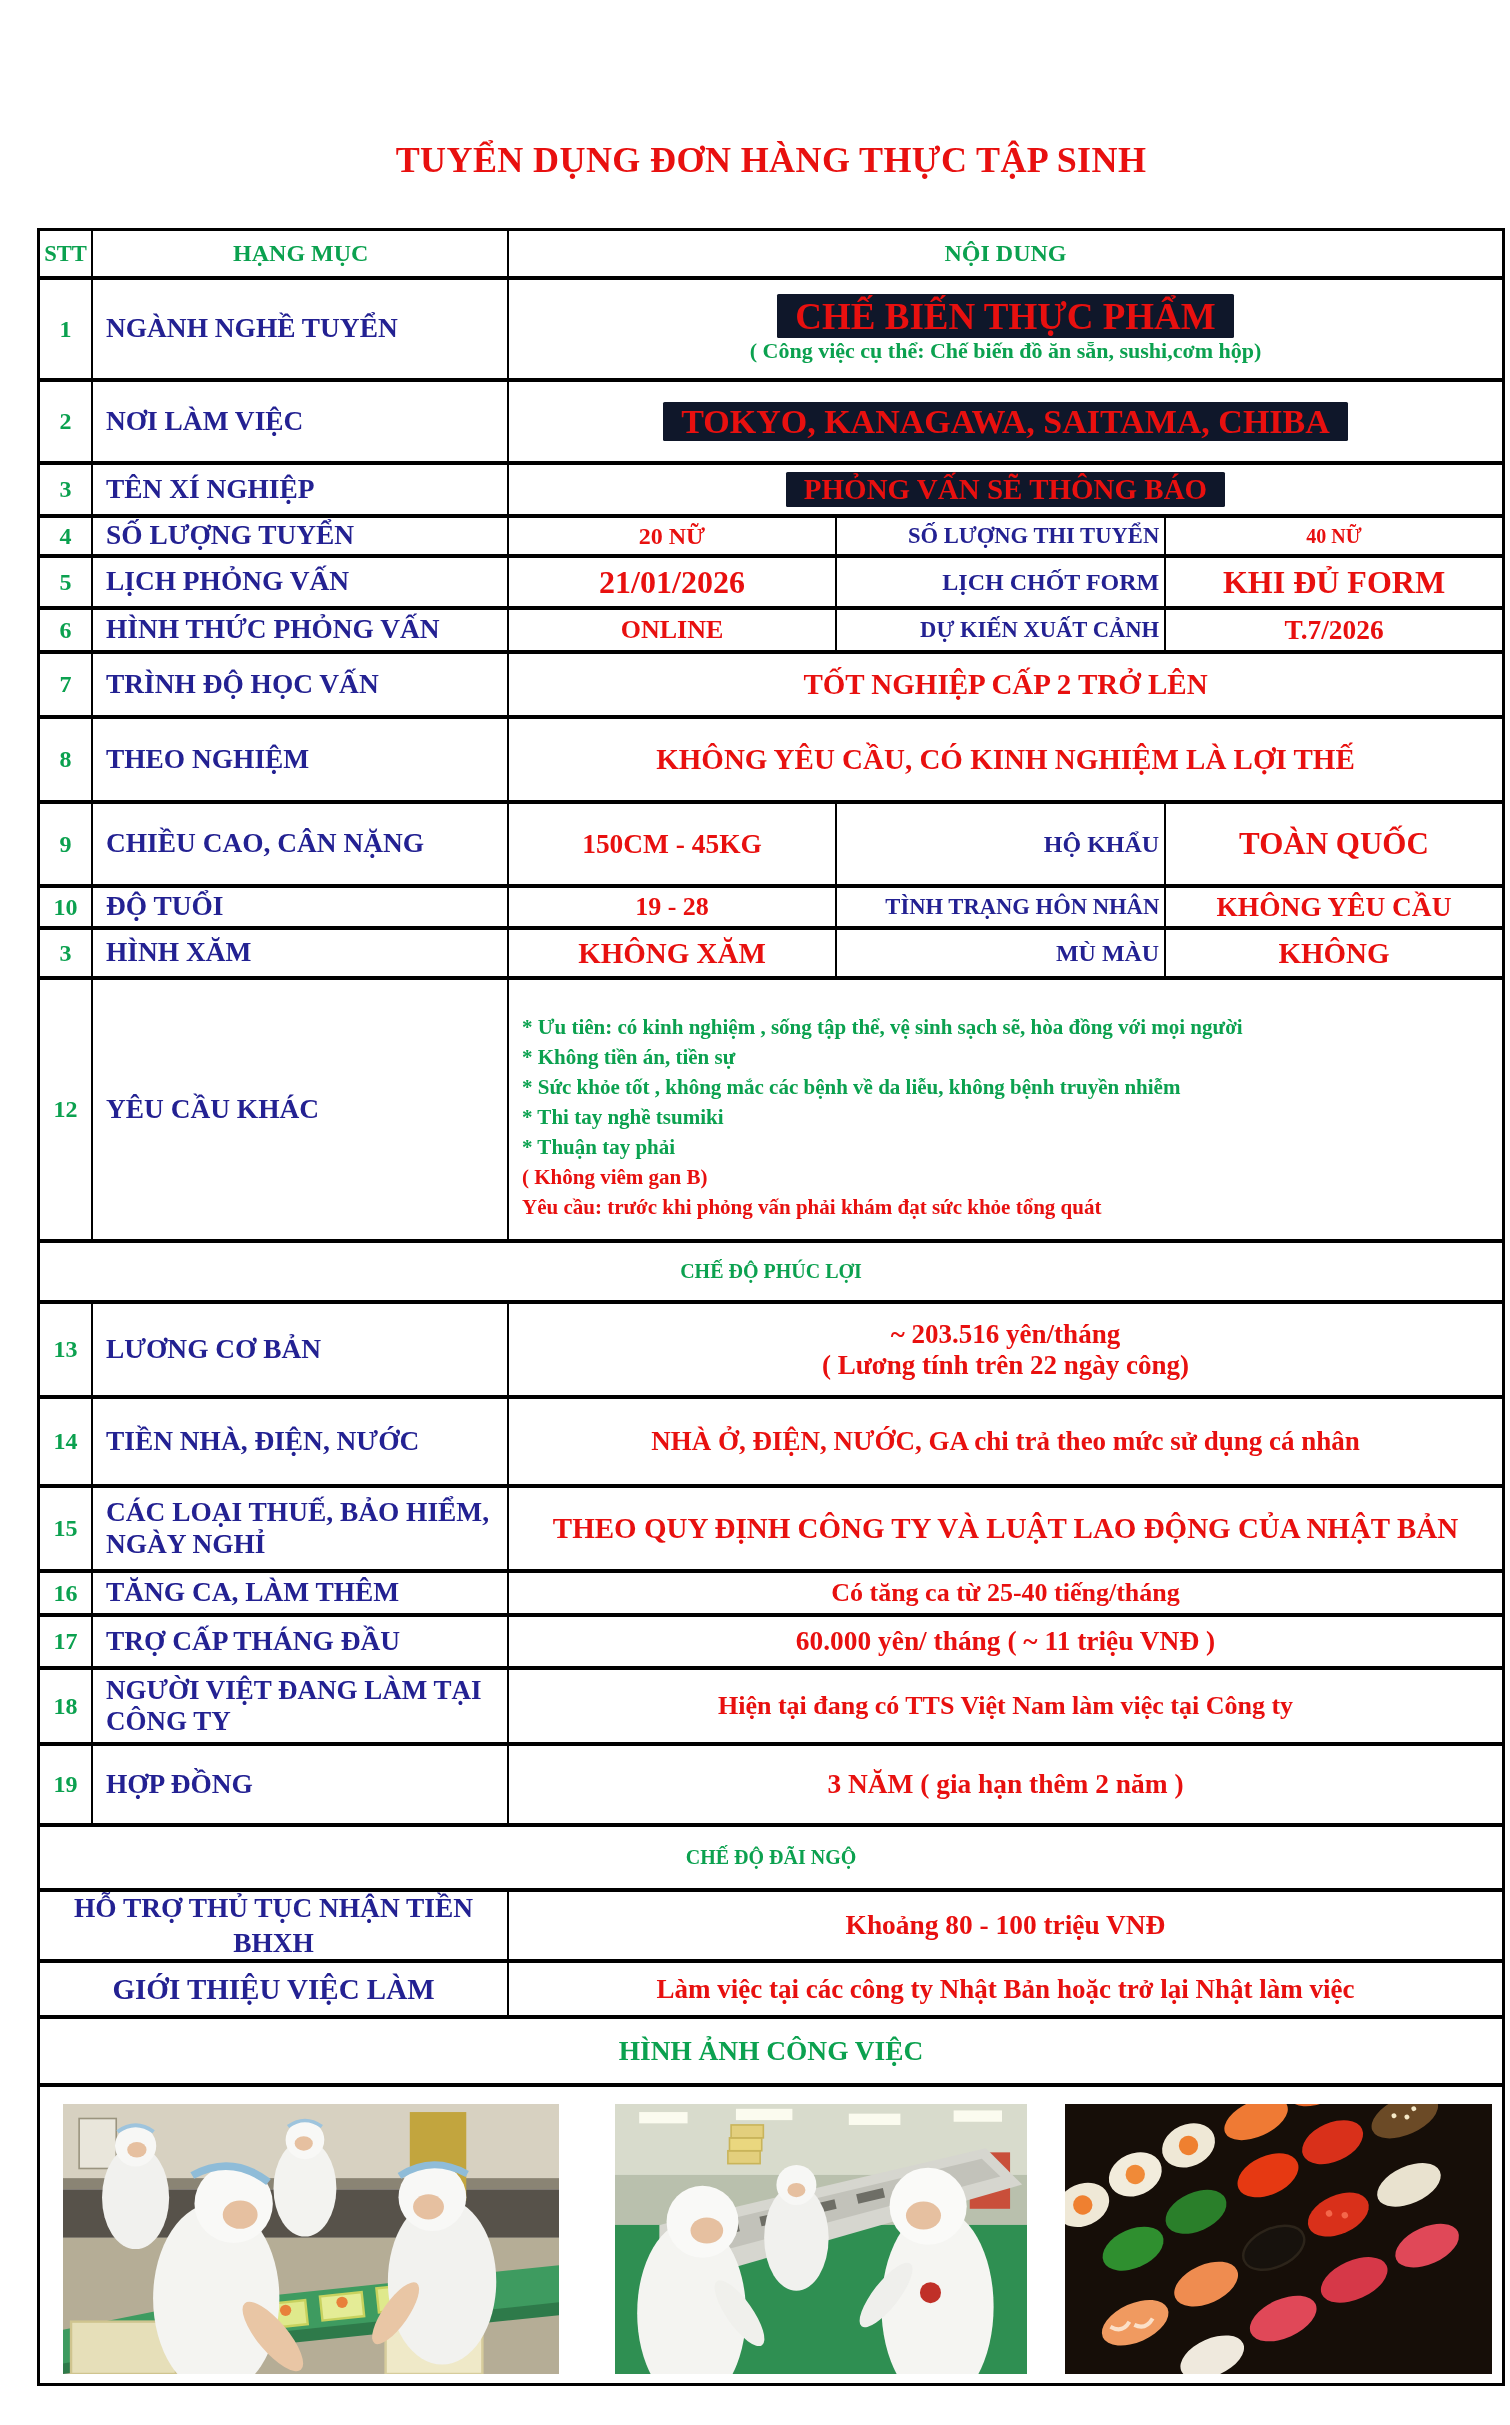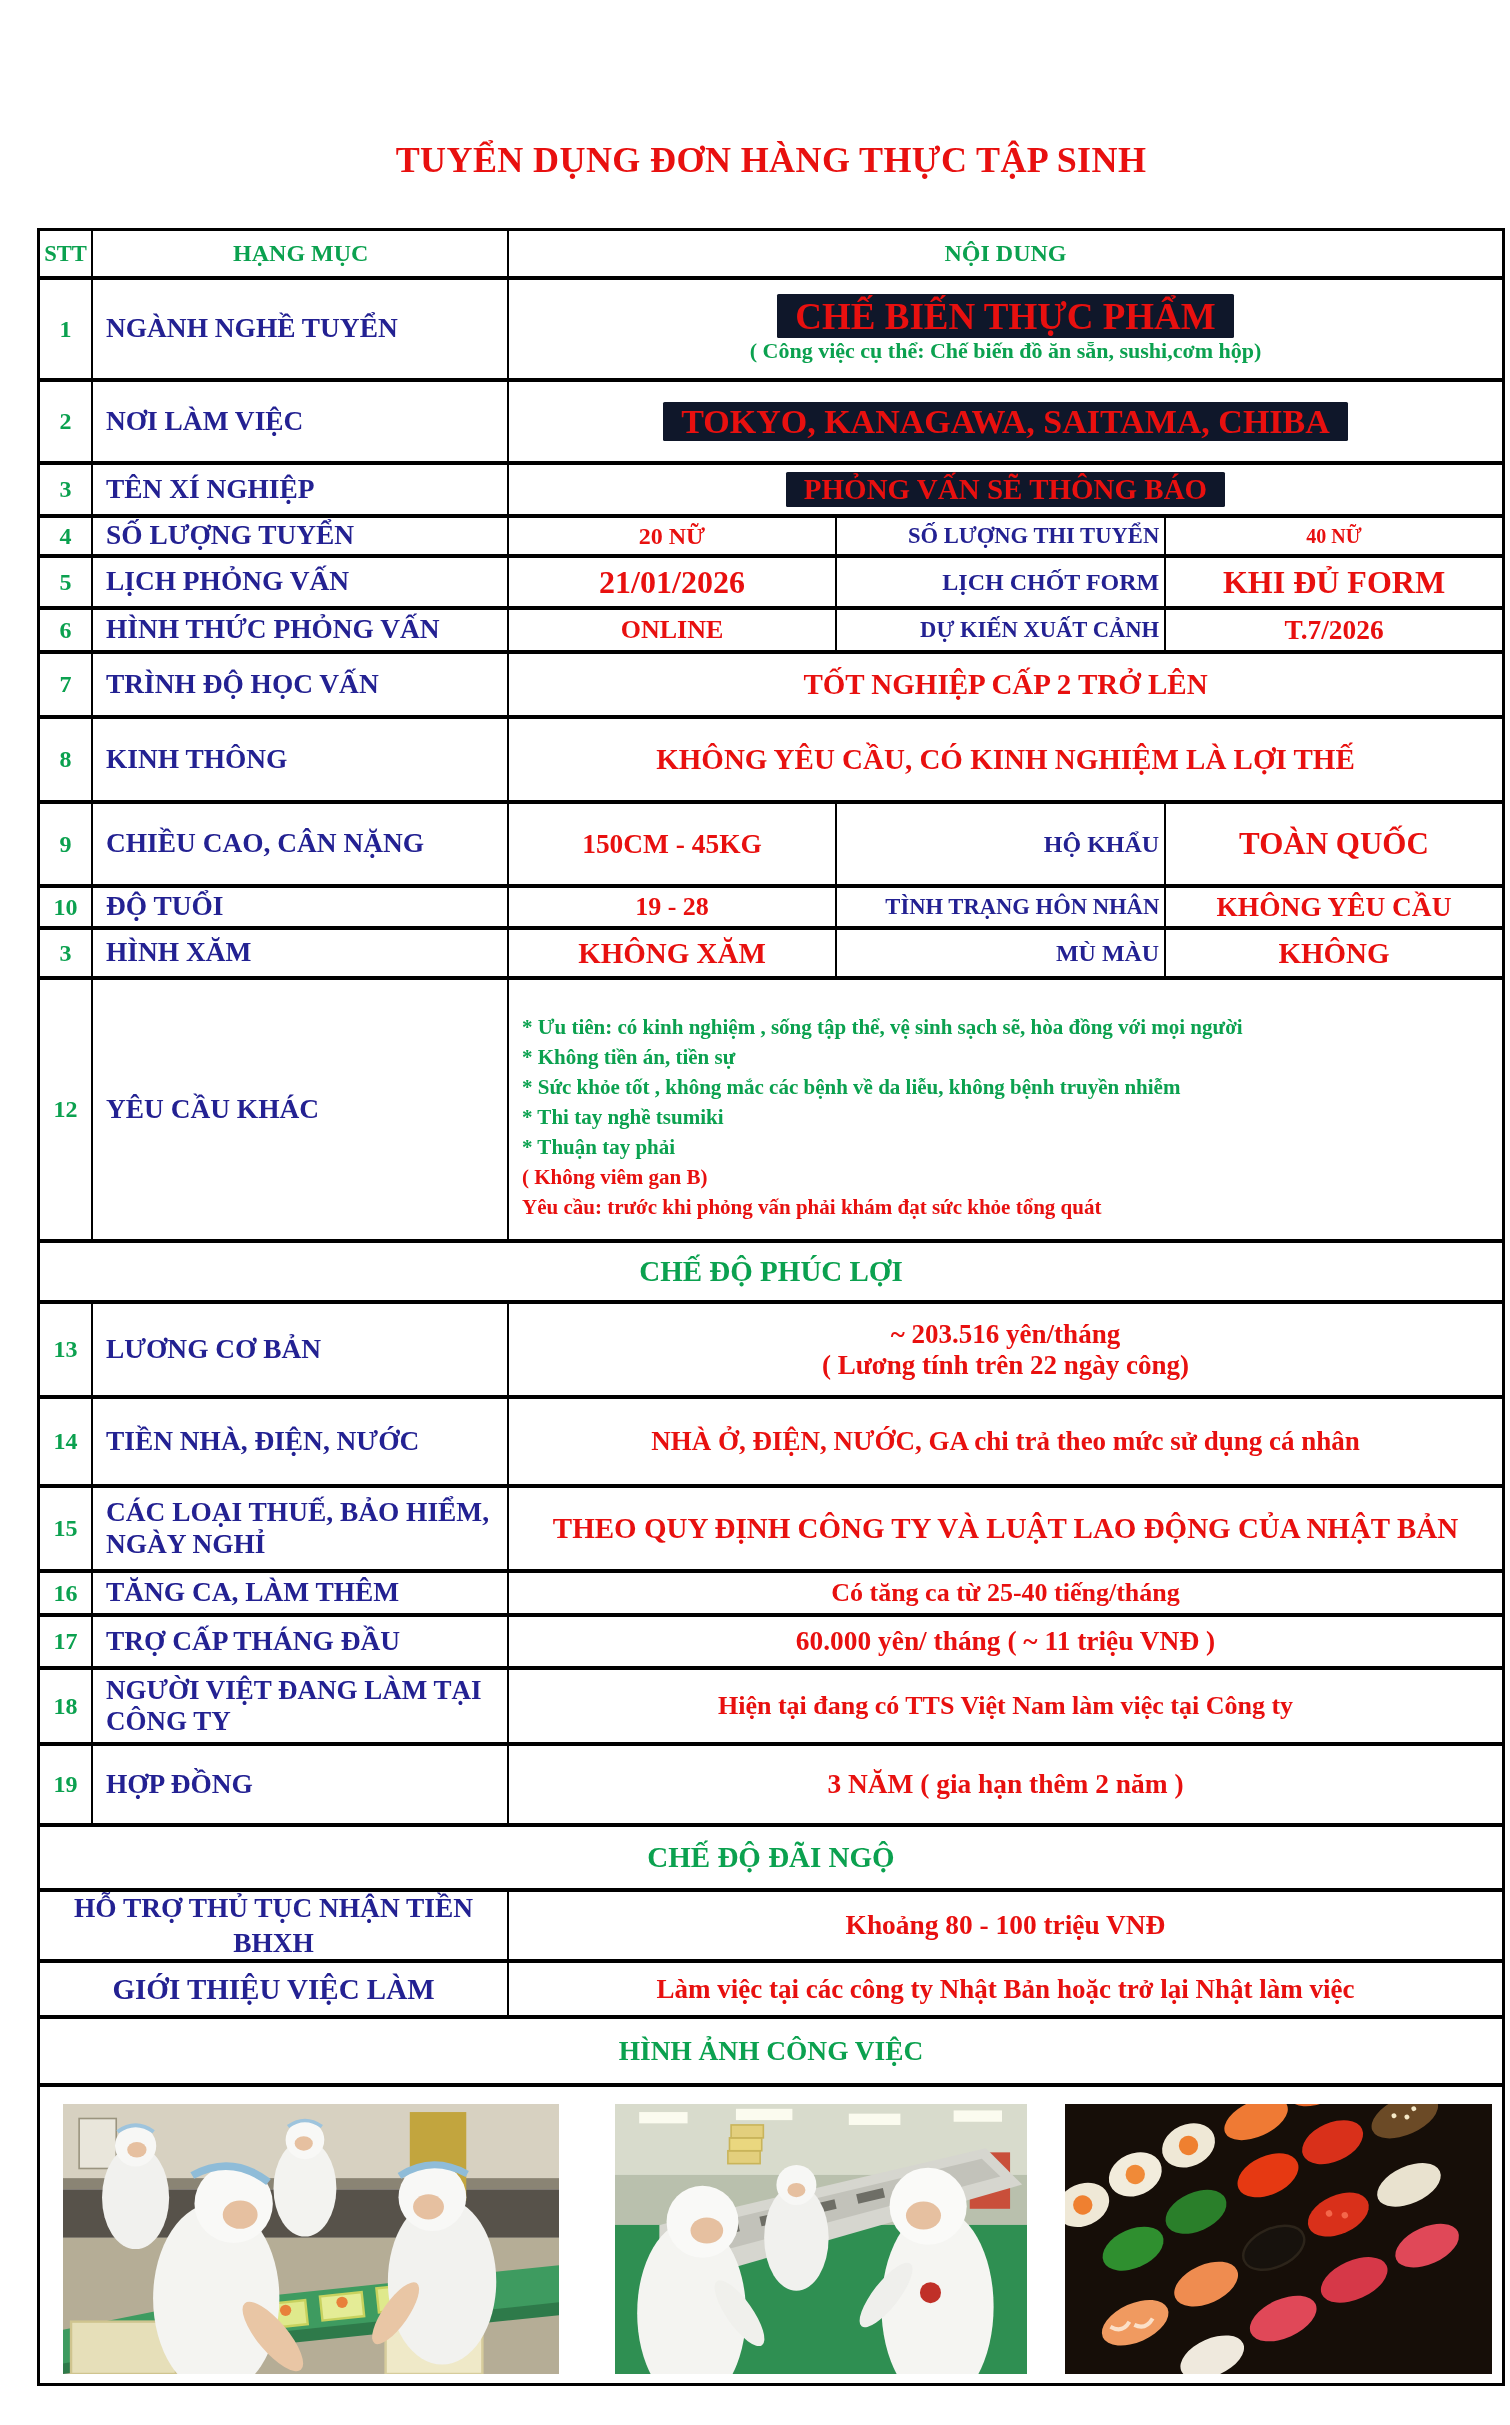--- a/index.html
+++ b/index.html
@@ -32,21 +32,21 @@
   .val{flex:1;border-left:2.4px solid var(--border);flex-direction:column;color:var(--red);padding:1.6px 8px;}
   .v1{width:328px;flex:none;border-left:2.4px solid var(--border);color:var(--red);justify-content:center;}
   .l2{
     width:329px;flex:none;border-left:2.4px solid var(--border);color:var(--navy);
     justify-content:flex-end;text-align:left;padding-left:11.3px;padding-right:4.8px;line-height:1.1;
   }
   .v2{flex:1;border-left:2.4px solid var(--border);color:var(--red);}
   .header-row .no,.header-row .lab,.header-row .val{color:var(--green);}
   .header-row .lab{justify-content:center;text-align:center;padding-left:8px;font-size:24px;}
   .header-row .val{font-size:24px;}
-  .banner{flex:1;display:flex;align-items:center;justify-content:center;color:var(--green);font-size:29px;}
+  .banner{flex:1;display:flex;align-items:center;justify-content:center;color:var(--green);font-size:20px;}
   .biglab{
     width:467px;flex:none;color:var(--navy);font-size:27.4px;line-height:1.25;
     display:flex;align-items:center;justify-content:center;text-align:center;padding:0 27.4px;box-sizing:border-box;
   }
   .req{
     flex:1;border-left:2.4px solid var(--border);display:block;text-align:left;
     padding:32px 8px 0 13px;box-sizing:border-box;
   }
   .ln{font-size:21px;line-height:30px;white-space:nowrap;}
   .ln-green{color:var(--green);}
@@ -145,21 +145,21 @@
     <div class="row" style="height:65px">
       <div class="c no">7</div>
       <div class="c lab">TRÌNH ĐỘ HỌC VẤN</div>
       <div class="c val">
         <span style="font-size:29px">TỐT NGHIỆP CẤP 2 TRỞ LÊN</span>
       </div>
     </div>
 
     <div class="row" style="height:85px">
       <div class="c no">8</div>
-      <div class="c lab">KINH THÔNG</div>
+      <div class="c lab">THEO NGHIỆM</div>
       <div class="c val">
         <span style="font-size:29px">KHÔNG YÊU CẦU, CÓ KINH NGHIỆM LÀ LỢI THẾ</span>
       </div>
     </div>
 
     <div class="row" style="height:84px">
       <div class="c no">9</div>
       <div class="c lab">CHIỀU CAO, CÂN NẶNG</div>
       <div class="c v1">
           <span style="font-size:27.4px">150CM - 45KG</span>

